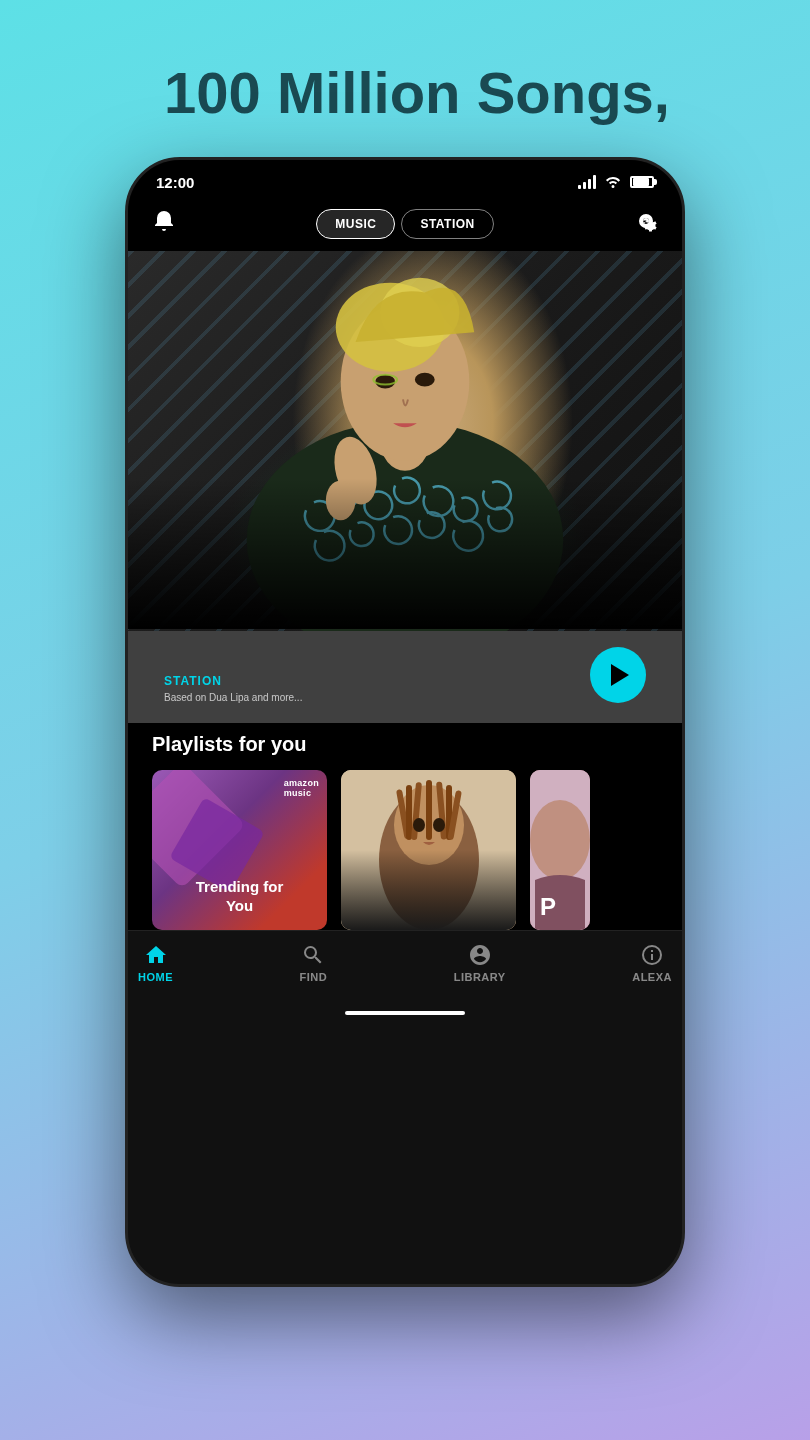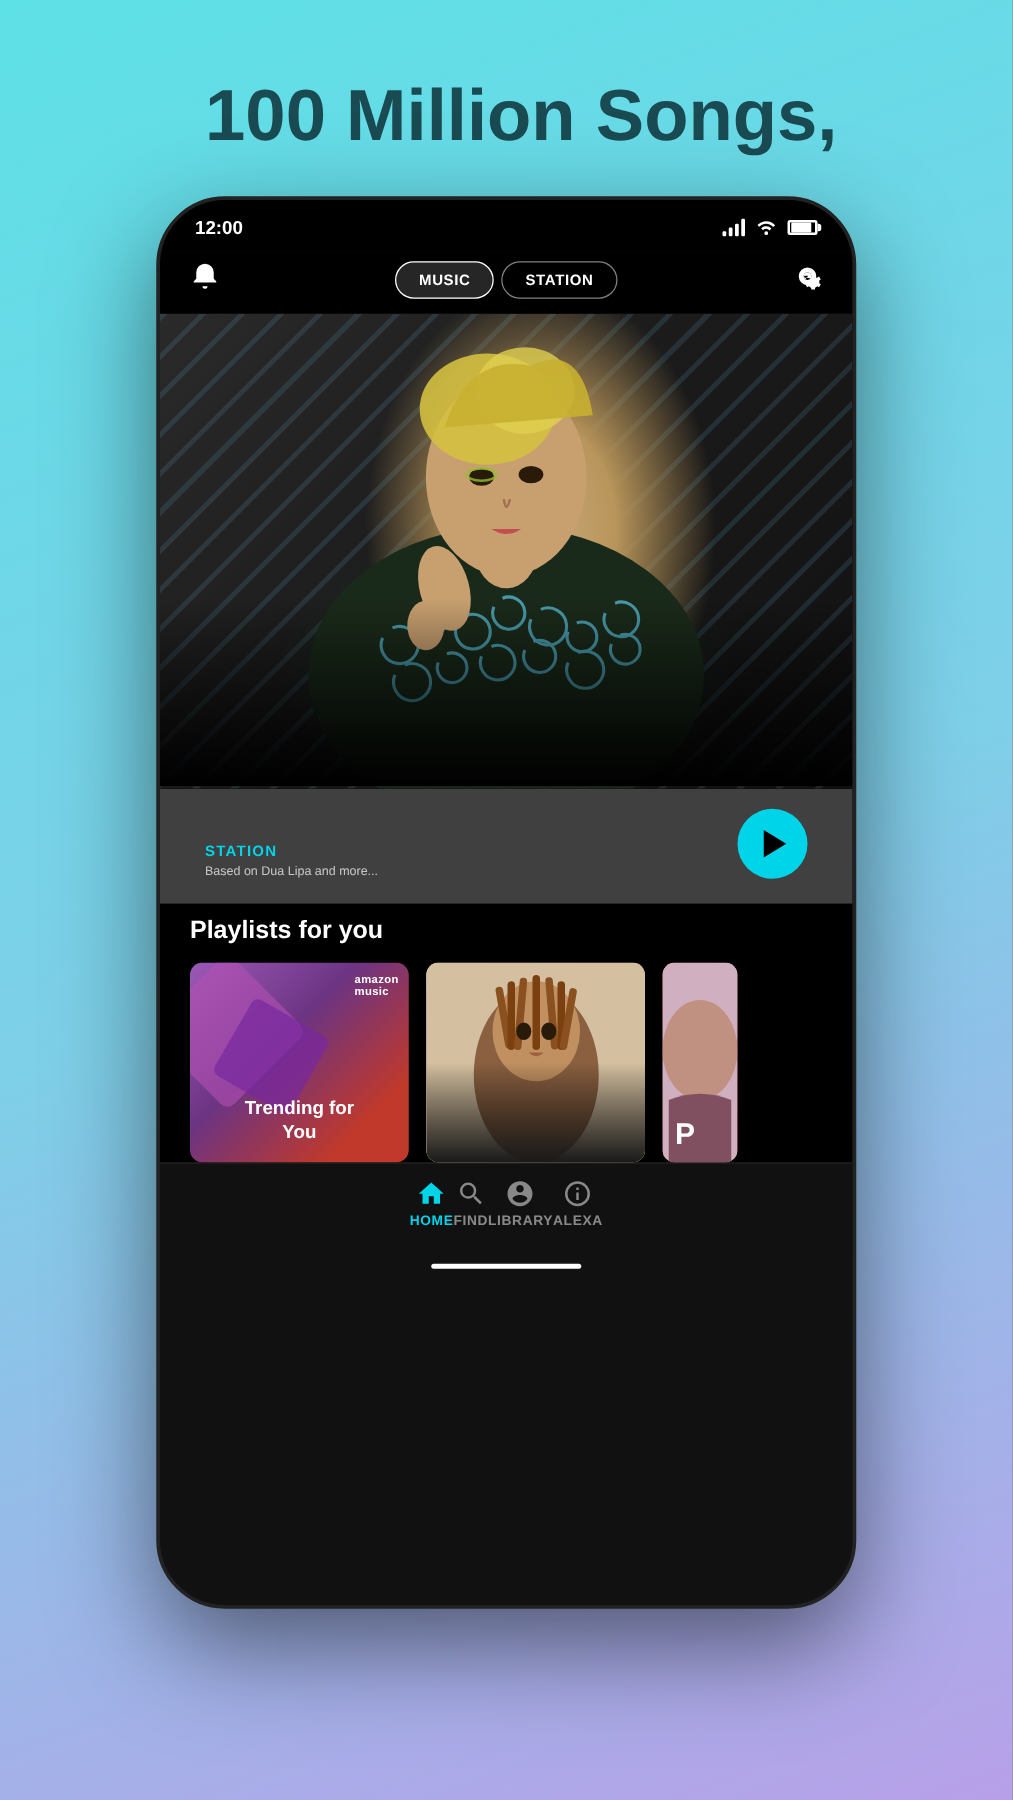--- a/index.html
+++ b/index.html
@@ -303,21 +303,21 @@
       color: white;
       font-size: 15px;
       font-weight: 800;
       line-height: 1.3;
     }
 
     
     .bottom-nav {
       background: #111;
       display: flex;
-      justify-content: center;
+      justify-content: space-between;
       align-items: center;
       padding: 12px 10px 20px;
       border-top: 1px solid #222;
     }
     .nav-item {
       display: flex;
       flex-direction: column;
       align-items: center;
       gap: 4px;
       cursor: pointer;

